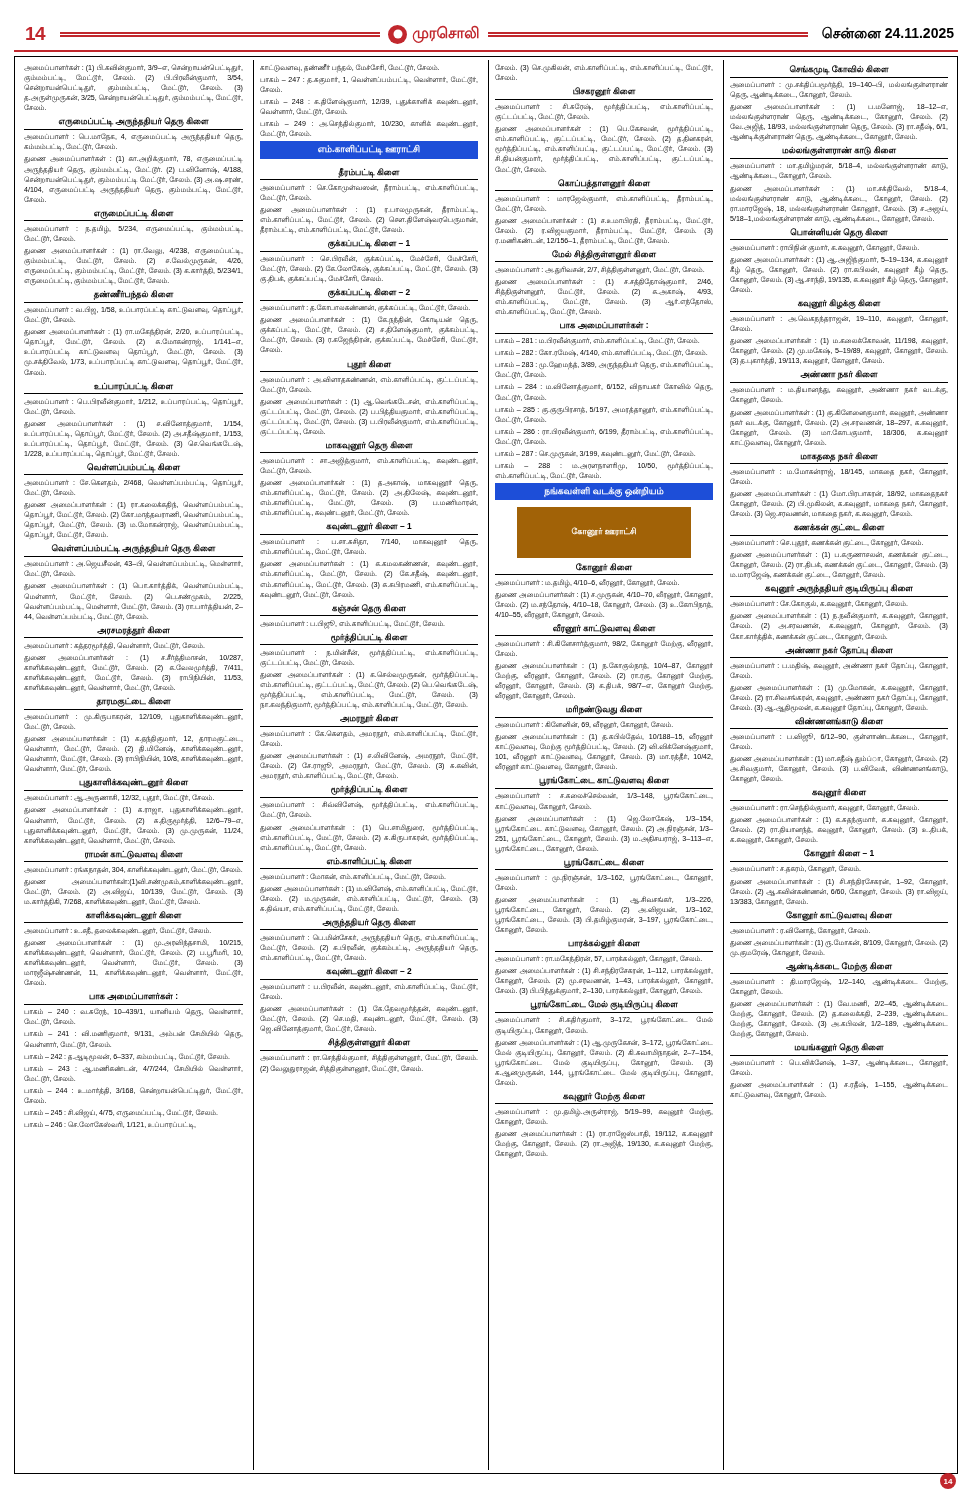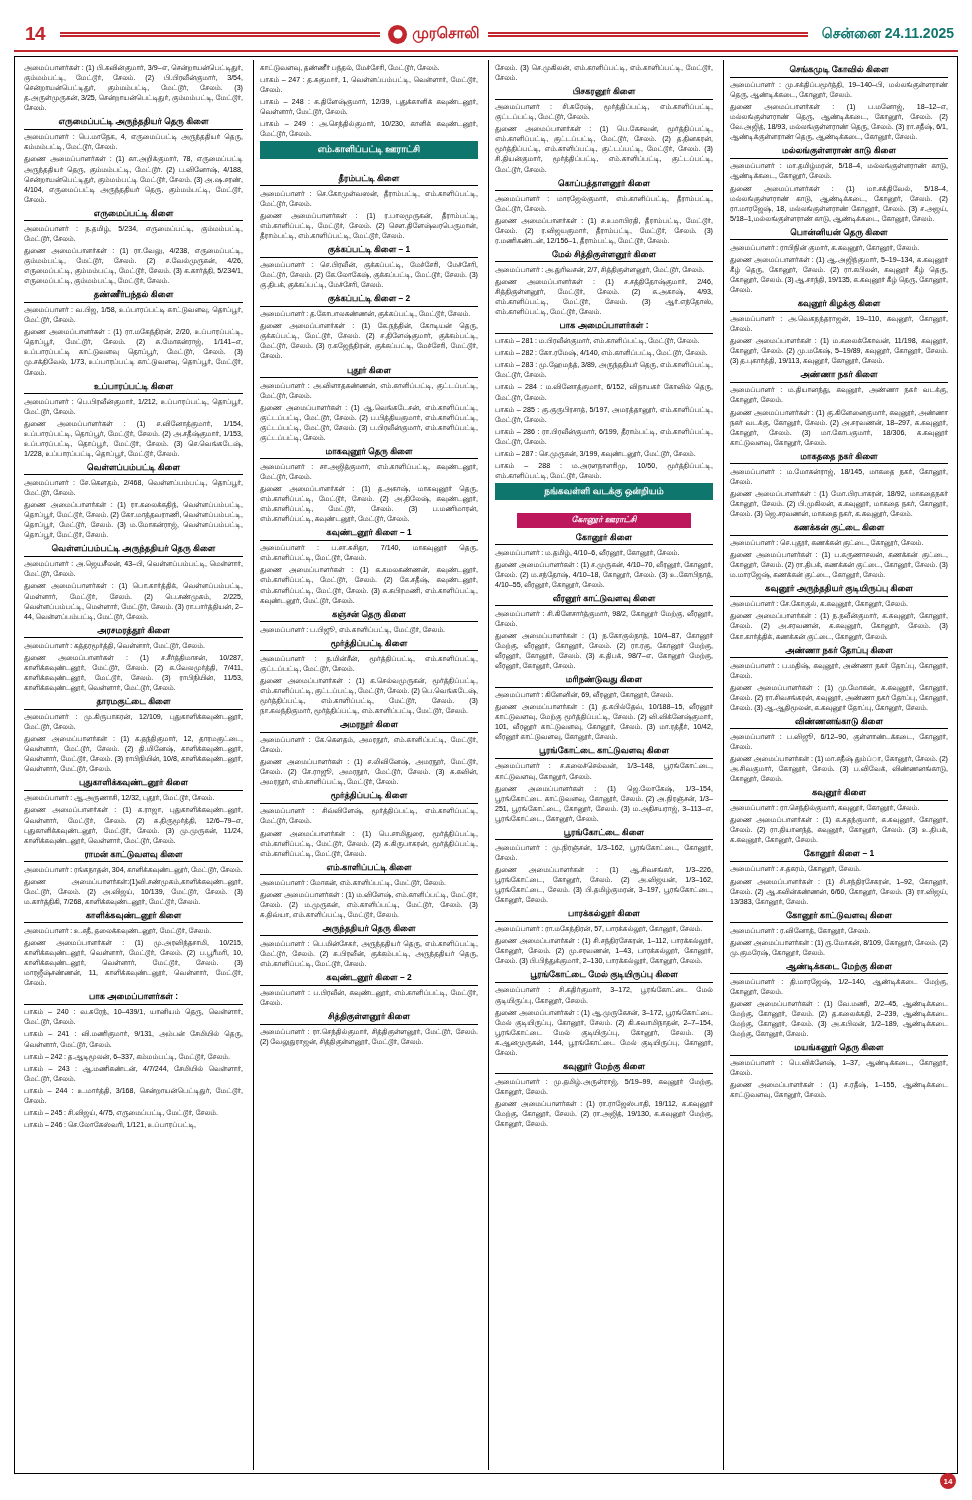--- a/index.html
+++ b/index.html
@@ -66,21 +66,21 @@
     transform: translate(-50%,-50%);
   }
   .brand-name {
     font-size: 15px;
     font-weight: bold;
     color: #c1272d;
   }
   .edition {
     font-size: 14px;
     font-weight: bold;
-    color: #0f766e;
+    color: #000000;
     white-space: nowrap;
     padding-left: 6px;
   }
   
   .columns {
     display: flex;
     border: 1px solid #000;
     height: 1418px;
     padding: 3px;
     gap: 4px;
@@ -94,35 +94,34 @@
   .hdr {
     text-align: center;
     font-size: 8.4px;
     font-weight: bold;
     padding: 1px 0 2px 0;
     border-bottom: 1px solid #000;
     margin-bottom: 2.5px;
     line-height: 1.25;
   }
   .hdr.banner {
-    background: #0f766e;
+    background: #1d4ed8;
     color: #fff;
     border-bottom: none;
     padding: 3px 2px;
-    margin-bottom: 13px;
+    margin-bottom: 7px;
     font-size: 9px;
   }
   .hdr.subbanner {
-    background: #be185d;
+    background: #a16207;
     color: #fff;
     border-bottom: none;
-    padding: 2px 2px;
+    padding: 20px 2px;
     margin: 0 22px 3px 22px;
     font-size: 8.2px;
-    font-style: italic;
   }
   .para {
     font-size: 7.1px;
     line-height: 1.42;
     text-align: justify;
     margin: 0 0 2px 0;
     word-spacing: -0.3px;
   }
   .footer-num {
     position: absolute;
@@ -234,20 +233,21 @@
         <div class="hdr">மூர்த்திப்பட்டி கிளை</div>
         <div class="para">அமைப்பாளர் : சிவ்விளேஷ், மூர்த்திப்பட்டி, எம்.காளிப்பட்டி, மேட்டூர், சேலம்.</div>
         <div class="para">துணை அமைப்பாளர்கள் : (1) பெ.சாமிதுரை, மூர்த்திப்பட்டி, எம்.காளிப்பட்டி, மேட்டூர், சேலம். (2) சு.கிருபாகரன், மூர்த்திப்பட்டி, எம்.காளிப்பட்டி, மேட்டூர், சேலம்.</div>
         <div class="hdr">எம்.காளிப்பட்டி கிளை</div>
         <div class="para">அமைப்பாளர் : மோகன், எம்.காளிப்பட்டி, மேட்டூர், சேலம்.</div>
         <div class="para">துணை அமைப்பாளர்கள் : (1) ம.விளேஷ், எம்.காளிப்பட்டி, மேட்டூர், சேலம். (2) ம.முருகன், எம்.காளிப்பட்டி, மேட்டூர், சேலம். (3) சு.திவ்யா, எம்.காளிப்பட்டி, மேட்டூர், சேலம்.</div>
         <div class="hdr">அருந்ததியர் தெரு கிளை</div>
         <div class="para">அமைப்பாளர் : பெ.மின்சேகர், அருந்ததியர் தெரு, எம்.காளிப்பட்டி, மேட்டூர், சேலம். (2) சு.பிரவீன், குக்கம்பட்டி, அருந்ததியர் தெரு, எம்.காளிப்பட்டி, மேட்டூர், சேலம்.</div>
         <div class="hdr">கவுண்டனூர் கிளை – 2</div>
         <div class="para">அமைப்பாளர் : ப.பிரவீன், கவுண்டனூர், எம்.காளிப்பட்டி, மேட்டூர், சேலம்.</div>
+        <div class="para">துணை அமைப்பாளர்கள் : (1) கே.தேவமூர்த்தன், கவுண்டனூர், மேட்டூர், சேலம். (2) செ.மதி, கவுண்டனூர், மேட்டூர், சேலம். (3) ஜெ.வினோத்குமார், மேட்டூர், சேலம்.</div>
         <div class="hdr">சித்திகுள்ளனூர் கிளை</div>
         <div class="para">அமைப்பாளர் : ரா.செந்தில்குமார், சித்திகுள்ளனூர், மேட்டூர், சேலம். (2) வேலுதுராஜன், சித்திகுள்ளனூர், மேட்டூர், சேலம்.</div>
       </div>
       <div class="col">
         <div class="para">சேலம். (3) செ.முகிலன், எம்.காளிப்பட்டி, எம்.காளிப்பட்டி, மேட்டூர், சேலம்.</div>
         <div class="hdr">பிசகரனூர் கிளை</div>
         <div class="para">அமைப்பாளர் : சி.சுரேஷ், மூர்த்திப்பட்டி, எம்.காளிப்பட்டி, குட்டப்பட்டி, மேட்டூர், சேலம்.</div>
         <div class="para">துணை அமைப்பாளர்கள் : (1) பெ.கேசவன், மூர்த்திப்பட்டி, எம்.காளிப்பட்டி, குட்டப்பட்டி, மேட்டூர், சேலம். (2) த.தினகரன், மூர்த்திப்பட்டி, எம்.காளிப்பட்டி, குட்டப்பட்டி, மேட்டூர், சேலம். (3) சி.தியன்குமார், மூர்த்திப்பட்டி, எம்.காளிப்பட்டி, குட்டப்பட்டி, மேட்டூர், சேலம்.</div>
         <div class="hdr">கொப்பத்தாளனூர் கிளை</div>
         <div class="para">அமைப்பாளர் : மாரஜேல்குமார், எம்.காளிப்பட்டி, தீராம்பட்டி, மேட்டூர், சேலம்.</div>

